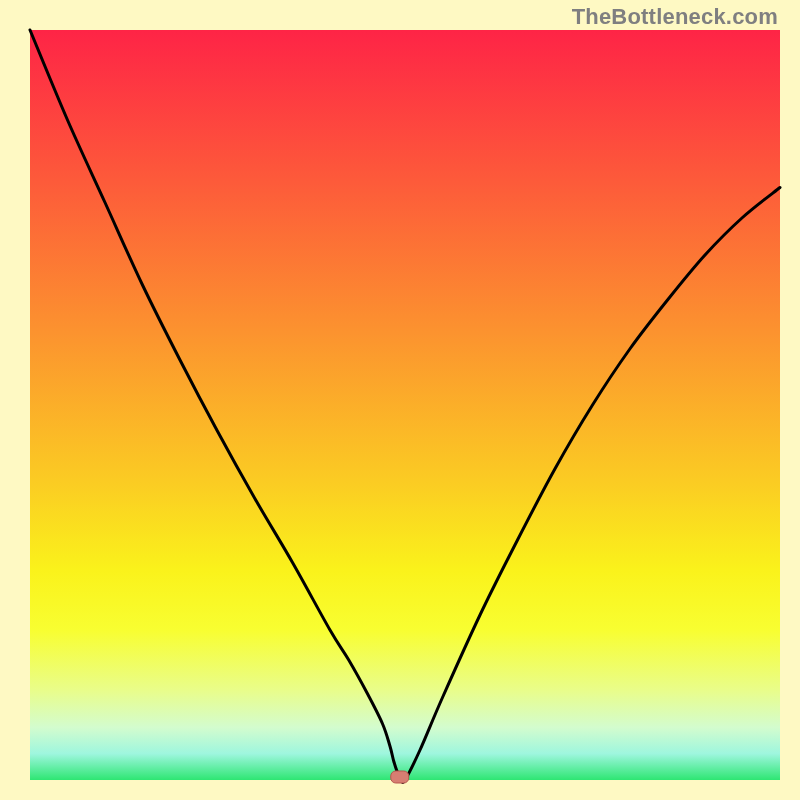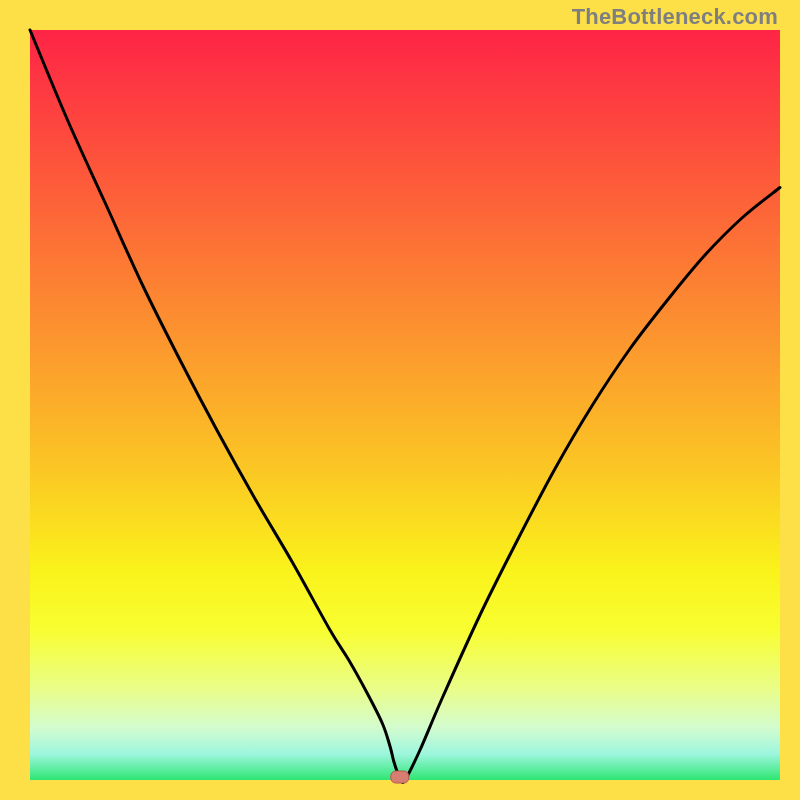--- a/index.html
+++ b/index.html
@@ -9,21 +9,21 @@
     height: 800px;
     background: #000;
     overflow: hidden;
   }
   .frame {
     position: absolute;
     left: 0;
     top: 0;
     width: 800px;
     height: 800px;
-    background: #fde047;
+    background: #fef9c3;
   }
   .watermark {
     position: absolute;
     top: 4px;
     right: 22px;
     font-family: Arial, Helvetica, sans-serif;
     font-size: 22px;
     font-weight: 600;
     color: #7f7f80;
     letter-spacing: 0.2px;

